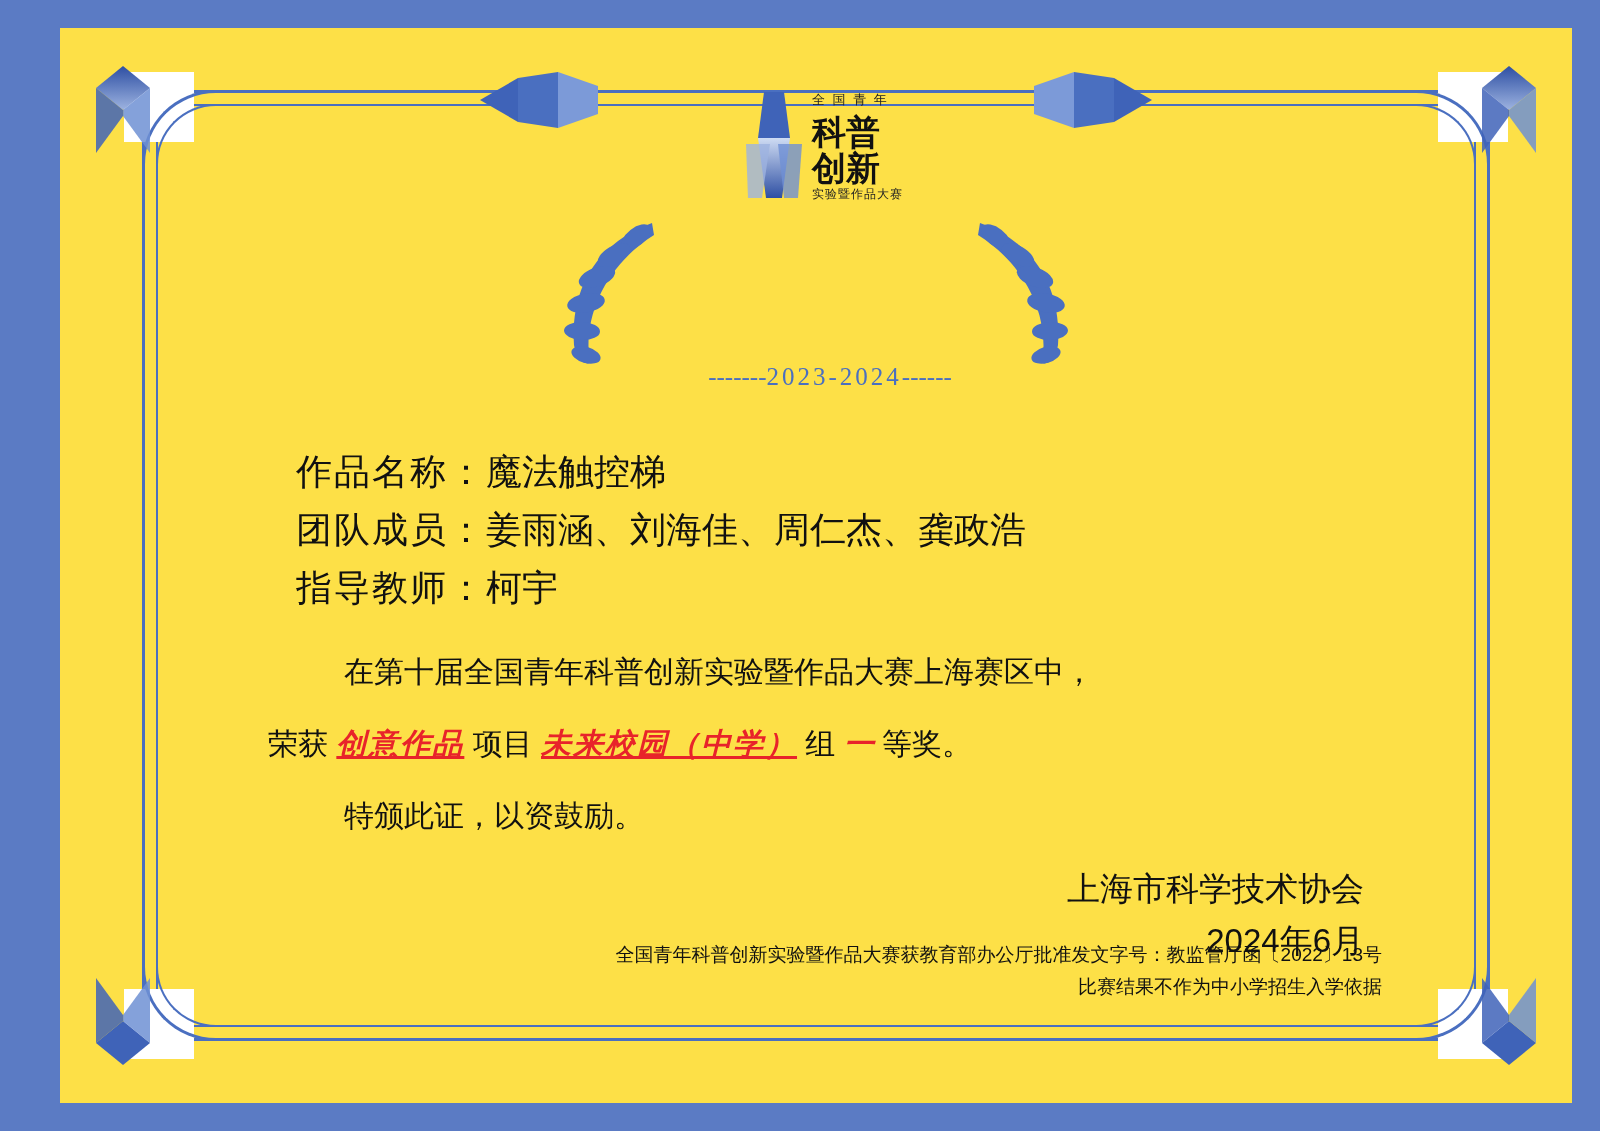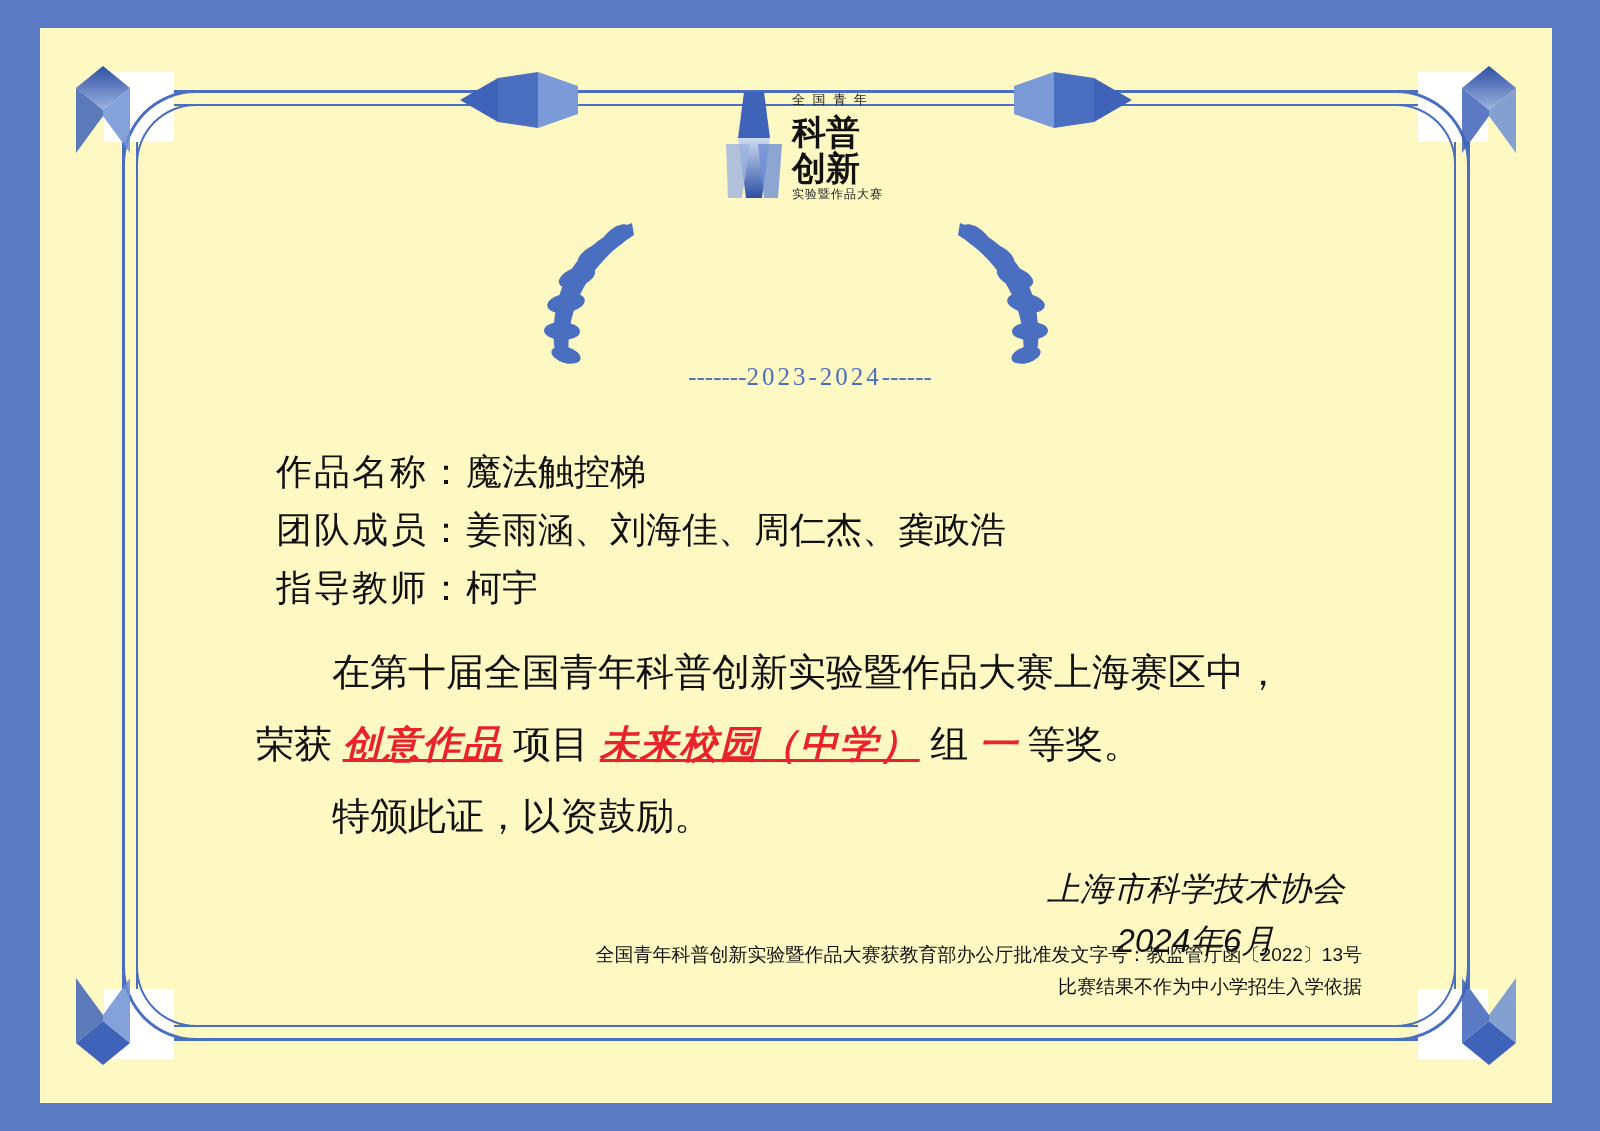--- a/index.html
+++ b/index.html
@@ -8,25 +8,25 @@
     background: #5b7bc4;
   }
   body {
     width: 1600px;
     height: 1131px;
     font-family: "Liberation Sans", sans-serif;
     overflow: hidden;
   }
   .page {
     position: absolute;
-    left: 40px;
+    left: 60px;
     top: 28px;
     width: 1512px;
     height: 1075px;
-    background: #fef9c3;
+    background: #fde047;
   }
   
   .border-outer {
     position: absolute;
     left: 82px;
     top: 62px;
     right: 82px;
     bottom: 62px;
     border: 3px solid #4a6fc0;
     box-sizing: border-box;
@@ -141,24 +141,23 @@
     font-family: "Liberation Sans", sans-serif;
   }
   .field-row { white-space: nowrap; }
   .field-label { letter-spacing: 2px; margin-left: 28px; }
 
   .para {
     position: absolute;
     left: 208px;
     top: 608px;
     right: 190px;
-    font-size: 38px;
+    font-size: 30px;
     color: #111;
     line-height: 72px;
-    margin-left: 8px;
   }
   .para p { margin: 0; }
   .indent { display: inline-block; width: 76px; }
   .red-fancy {
     color: #e8232a;
     font-family: "DejaVu Serif", "Liberation Serif", serif;
     font-weight: 700;
     font-style: italic;
     letter-spacing: 2px;
     text-decoration: underline;
@@ -167,25 +166,24 @@
     color: #e8232a;
     font-family: "DejaVu Serif", "Liberation Serif", serif;
     font-weight: 700;
     font-style: italic;
   }
 
   .signature {
     position: absolute;
     right: 208px;
     top: 835px;
-    text-align: center;
+    text-align: right;
     font-size: 33px;
     color: #111;
     line-height: 52px;
-    font-style: italic;
   }
 
   .footnote {
     position: absolute;
     right: 190px;
     bottom: 100px;
     text-align: right;
     font-size: 19px;
     color: #111;
     line-height: 32px;

